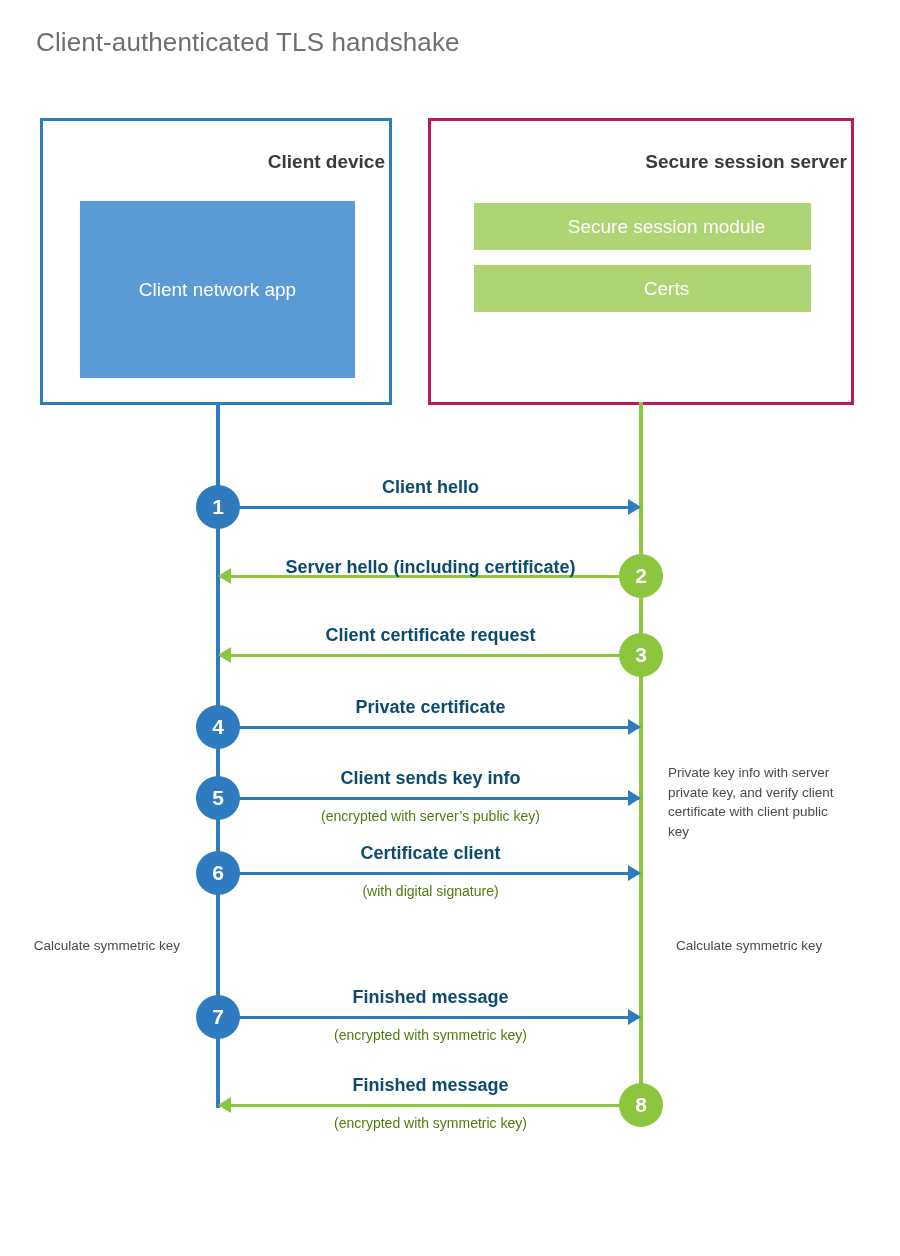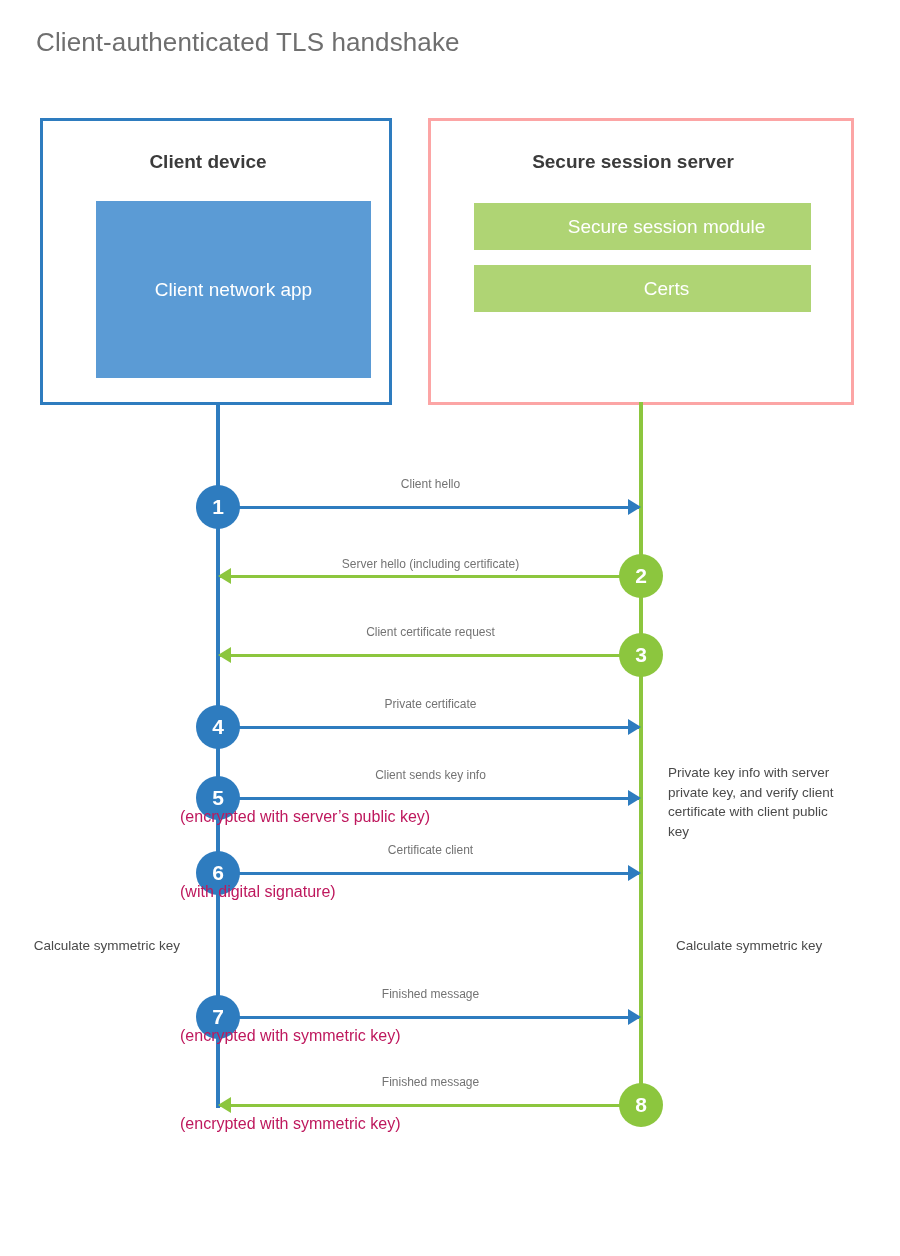--- a/index.html
+++ b/index.html
@@ -42,28 +42,28 @@
     top: 118px;
     width: 352px;
     height: 287px;
     border: 3px solid #2E7CBF;
   }
   #server-box {
     left: 428px;
     top: 118px;
     width: 426px;
     height: 287px;
-    border: 3px solid #fca5a5;
+    border: 3px solid #be185d;
   }
   .actor-title {
     position: absolute;
     left: 0;
-    right: 16px;
+    right: 4px;
     top: 30px;
-    text-align: center;
+    text-align: right;
     font-size: 19px;
     font-weight: bold;
     color: #3b3b3b;
   }
   #client-app-block {
     position: absolute;
     left: 37px;
     top: 80px;
     width: 275px;
     height: 177px;
@@ -71,21 +71,20 @@
     color: #ffffff;
     font-size: 19px;
     font-weight: 300;
     display: flex;
     align-items: center;
     justify-content: center;
     text-align: center;
     line-height: 1.35;
     padding: 0 18px;
     box-sizing: border-box;
-    margin-left: 16px;
   }
   .server-bar {
     position: absolute;
     left: 43px;
     width: 337px;
     height: 47px;
     background: #AFD474;
     color: #ffffff;
     font-size: 19px;
     font-weight: 300;
@@ -146,31 +145,31 @@
     display: flex;
     align-items: center;
     justify-content: center;
   }
   .step-circle.blue { background: #2E7CBF; }
   .step-circle.green { background: #8CC63E; }
 
   .msg-label {
     position: absolute;
     text-align: center;
-    font-size: 12px;
-    font-weight: 400;
-    color: #737373;
+    font-size: 18px;
+    font-weight: 700;
+    color: #0c4a6e;
     white-space: nowrap;
   }
   .msg-sublabel {
     position: absolute;
-    text-align: left;
-    font-size: 16px;
-    font-weight: 300;
-    color: #be185d;
+    text-align: center;
+    font-size: 14px;
+    font-weight: 300;
+    color: #4d7c0f;
     white-space: nowrap;
   }
 
   
   .side-note {
     position: absolute;
     font-size: 13.5px;
     font-weight: 300;
     color: #4a4a4a;
     line-height: 1.45;

